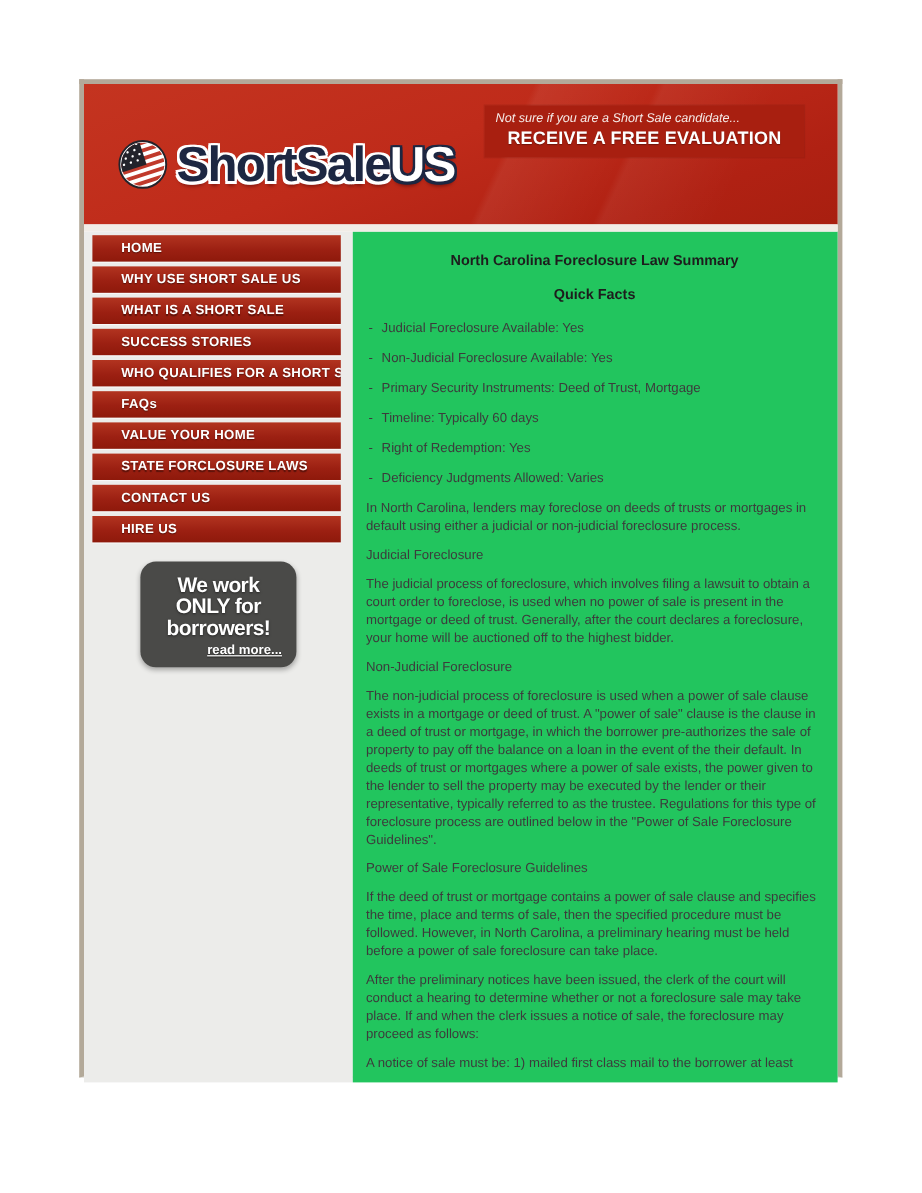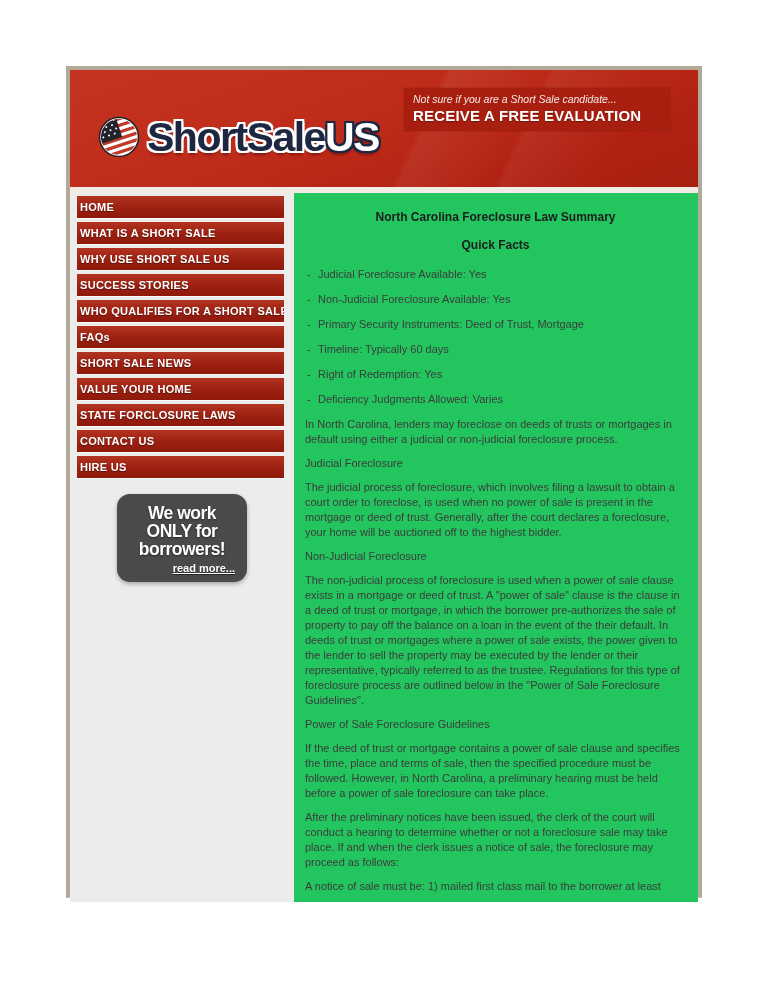--- a/index.html
+++ b/index.html
@@ -36,26 +36,26 @@
   .logo-us{
     color:#ffffff;
     text-shadow:-2px -2px 0 var(--logo-navy),2px -2px 0 var(--logo-navy),-2px 2px 0 var(--logo-navy),2px 2px 0 var(--logo-navy),0 -2px 0 var(--logo-navy),0 2px 0 var(--logo-navy),-2px 0 0 var(--logo-navy),2px 0 0 var(--logo-navy),0 4px 3px rgba(60,0,0,.45);
     text-align:right;
   }
   .banner{
     position:absolute; top:18px; right:28px; width:248px; padding:5px 9px 7px;
     background:var(--banner-red); box-shadow:0 0 0 1px rgba(0,0,0,.08); cursor:pointer; z-index:2;
   }
   .banner-teaser{font-style:italic; font-size:10.5px; color:#f5e9e6;}
-  .banner-cta{font-weight:bold; font-size:15px; color:#ffffff; text-align:left; margin-top:2px; letter-spacing:.2px; text-shadow:0 1px 1px rgba(0,0,0,.35);}
+  .banner-cta{font-weight:bold; font-size:15px; color:#ffffff; text-align:center; margin-top:2px; letter-spacing:.2px; text-shadow:0 1px 1px rgba(0,0,0,.35);}
   
   .body-row{display:flex; height:709px;}
   .sidebar{width:224px; background:var(--sidebar-gray); padding-top:3px; box-sizing:border-box; flex:none;}
   .nav-btn{
-    height:22px; line-height:22px; margin:0 10px 4px 7px; padding-left:3px;
+    height:22px; line-height:22px; margin:0 10px 4px 7px; padding-left:24px;
     background:linear-gradient(180deg,#b23420 0%, #9c2012 55%, #8e190b 100%);
     color:#ffffff; font-weight:bold; font-size:11px; letter-spacing:.3px;
     text-shadow:0 1px 1px rgba(0,0,0,.45); cursor:pointer;
     box-shadow:0 1px 0 rgba(255,255,255,.65); white-space:nowrap; overflow:hidden;
   }
   .badge{
     width:130px; margin:16px auto 0; background:var(--badge-gray);
     border-radius:13px; padding:10px 8px 8px; box-sizing:border-box;
     box-shadow:0 2px 4px rgba(0,0,0,.3); cursor:pointer; text-align:center;
   }
@@ -116,26 +116,25 @@
     <div class="banner">
       <div class="banner-teaser">Not sure if you are a Short Sale candidate...</div>
       <div class="banner-cta">RECEIVE A FREE EVALUATION</div>
     </div>
   </div>
 
   <div class="body-row">
     <div class="sidebar">
       <nav id="nav">
           <div class="nav-btn">HOME</div>
+          <div class="nav-btn">WHY USE SHORT SALE US</div>
           <div class="nav-btn">WHAT IS A SHORT SALE</div>
-          <div class="nav-btn">WHY USE SHORT SALE US</div>
           <div class="nav-btn">SUCCESS STORIES</div>
           <div class="nav-btn">WHO QUALIFIES FOR A SHORT SALE</div>
           <div class="nav-btn">FAQs</div>
-          <div class="nav-btn">SHORT SALE NEWS</div>
           <div class="nav-btn">VALUE YOUR HOME</div>
           <div class="nav-btn">STATE FORCLOSURE LAWS</div>
           <div class="nav-btn">CONTACT US</div>
           <div class="nav-btn">HIRE US</div>
         </nav>
       <div class="badge">
         <div class="badge-line">We work</div>
         <div class="badge-line">ONLY for</div>
         <div class="badge-line">borrowers!</div>
         <div class="badge-more">read more...</div>

